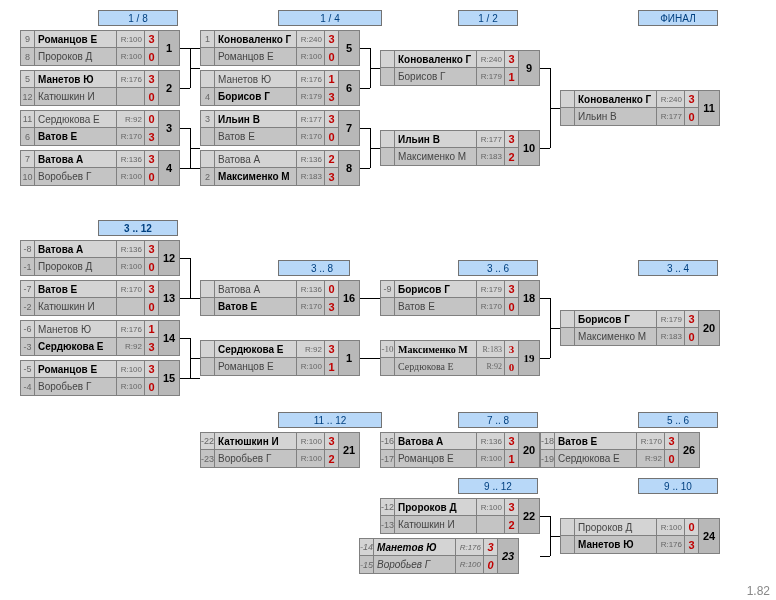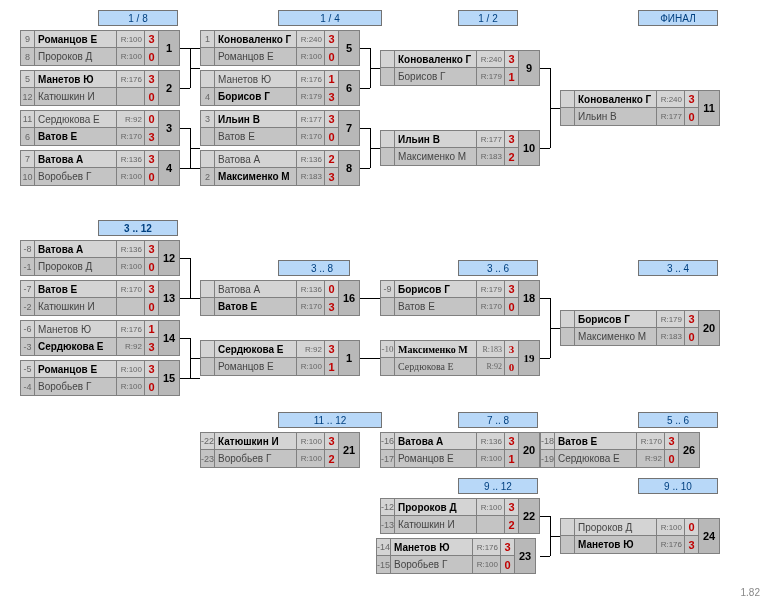--- a/index.html
+++ b/index.html
@@ -92,23 +92,23 @@
   .match .winner.top { background: #d4d4d4; }
   .match .lite.name { color: #444; }
   .conn {
     position: absolute;
     background: #000;
   }
   .hl { height: 1px; }
   .vl { width: 1px; }
   .version {
     position: absolute;
-    right: 16px;
+    right: 6px;
     bottom: 2px;
-    font-size: 10px;
+    font-size: 12px;
     color: #888;
   }
 </style>
 </head>
 <body>
 
 <div id="canvas">
   <div class="version">1.82</div>
 <div class="round-header" style="left: 98px; top: 10px; width: 80px;">1 / 8</div>
     <div class="round-header" style="left: 278px; top: 10px; width: 104px;">1 / 4</div>
@@ -380,21 +380,21 @@
       <div class="seed top row1">-12</div>
       <div class="name top row1 winner">Пророков Д</div>
       <div class="rating top row1">R:100</div>
       <div class="score top row1">3</div>
       <div class="seed bot">-13</div>
       <div class="name bot lite">Катюшкин И</div>
       <div class="rating bot"></div>
       <div class="score bot">2</div>
       <div class="mnum">22</div>
     </div>
-    <div class="match" style="left: 376px; top: 538px;">
+    <div class="match" style="left: 359px; top: 538px; font-style: italic;">
       <div class="seed top row1">-14</div>
       <div class="name top row1 winner">Манетов Ю</div>
       <div class="rating top row1">R:176</div>
       <div class="score top row1">3</div>
       <div class="seed bot">-15</div>
       <div class="name bot lite">Воробьев Г</div>
       <div class="rating bot">R:100</div>
       <div class="score bot">0</div>
       <div class="mnum">23</div>
     </div>

